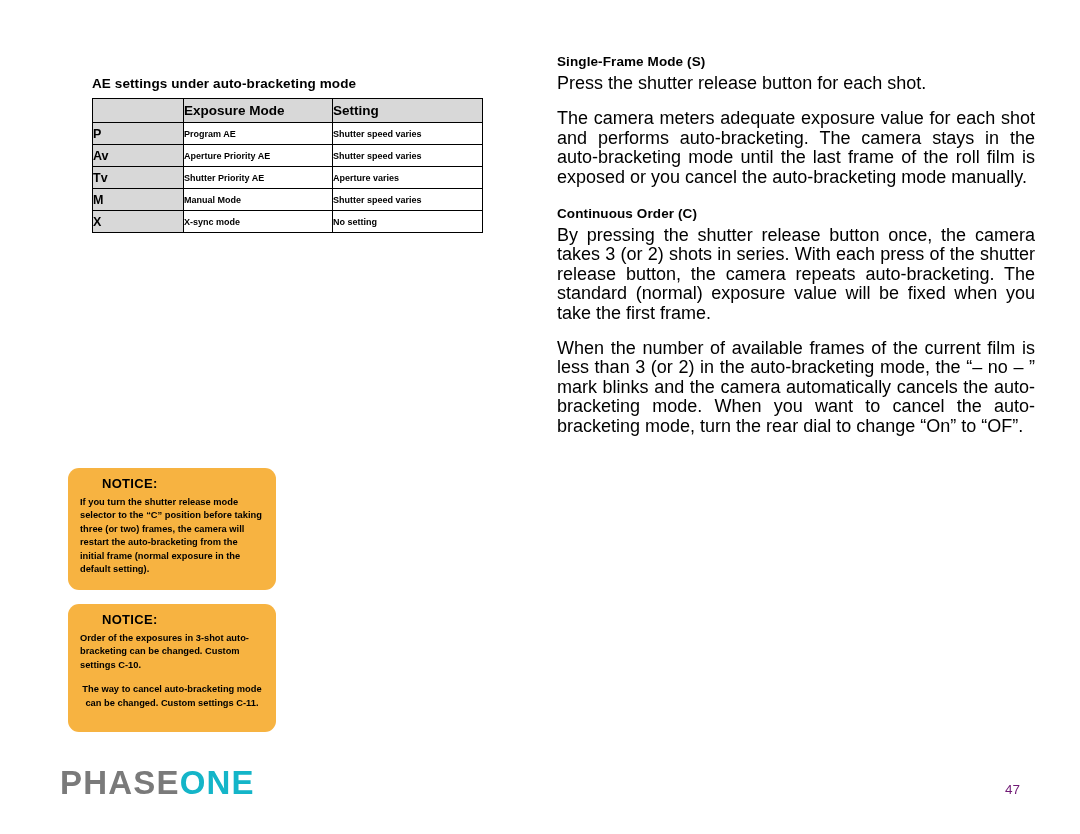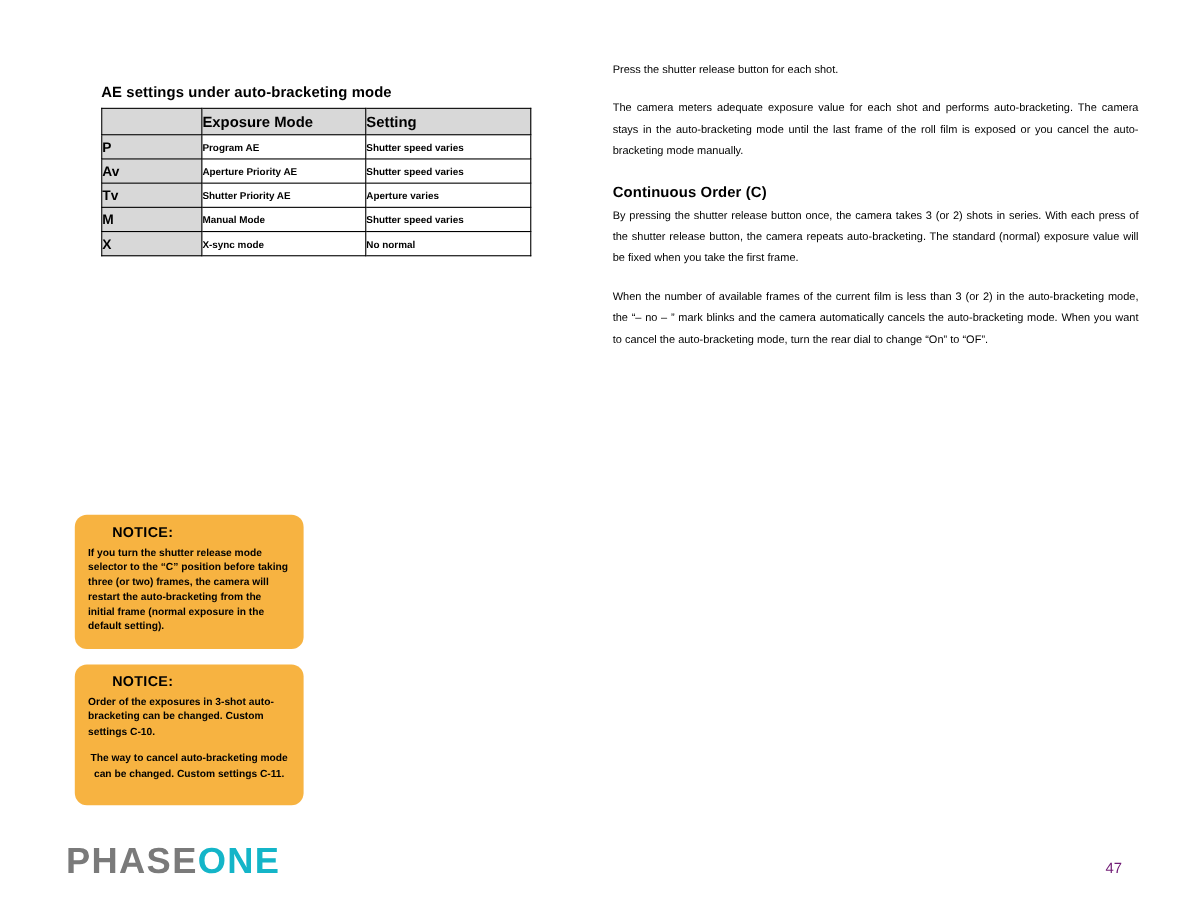--- a/index.html
+++ b/index.html
@@ -99,21 +99,21 @@
     width: 478px;
   }
   .rc-head {
     font-size: 13.5px;
     font-weight: bold;
     margin: 0 0 5px 0;
     letter-spacing: 0.1px;
   }
   .rc-head.second { margin-top: 19px; }
   .rc-para {
-    font-size: 10px;
+    font-size: 18px;
     line-height: 19.4px;
     margin: 0;
     text-align: justify;
   }
   .rc-para.nojust { text-align: left; }
   .rc-para + .rc-para { margin-top: 16px; }
 
   
   .logo {
     position: absolute;
@@ -164,38 +164,39 @@
         <td class="col-set">Aperture varies</td>
       </tr>
       <tr class="body-row">
         <td class="col-mode mode-cell">M</td>
         <td class="col-exp">Manual Mode</td>
         <td class="col-set">Shutter speed varies</td>
       </tr>
       <tr class="body-row">
         <td class="col-mode mode-cell">X</td>
         <td class="col-exp">X-sync mode</td>
-        <td class="col-set">No normal</td>
+        <td class="col-set">No setting</td>
       </tr>
     </tbody>
   </table>
 </div>
 
 <div class="notice notice-1">
   <div class="notice-title">NOTICE:</div>
   <p class="notice-body">If you turn the shutter release mode selector to the “C” position before taking three (or two) frames, the camera will restart the auto-bracketing from the initial frame (normal exposure in the default setting).</p>
 </div>
 
 <div class="notice notice-2">
   <div class="notice-title">NOTICE:</div>
   <p class="notice-body">Order of the exposures in 3-shot auto-bracketing can be changed. Custom settings C-10.</p>
   <p class="notice-body">The way to cancel auto-bracketing mode can be changed. Custom settings C-11.</p>
 </div>
 
 <div class="right-col">
+  <h2 class="rc-head">Single-Frame Mode (S)</h2>
   <p class="rc-para nojust">Press the shutter release button for each shot.</p>
   <p class="rc-para">The camera meters adequate exposure value for each shot and performs auto-bracketing. The camera stays in the auto-bracketing mode until the last frame of the roll film is exposed or you cancel the auto-bracketing mode manually.</p>
 
   <h2 class="rc-head second">Continuous Order (C)</h2>
   <p class="rc-para">By pressing the shutter release button once, the camera takes 3 (or 2) shots in series. With each press of the shutter release button, the camera repeats auto-bracketing. The standard (normal) exposure value will be fixed when you take the first frame.</p>
   <p class="rc-para">When the number of available frames of the current film is less than 3 (or 2) in the auto-bracketing mode, the “– no – ” mark blinks and the camera automatically cancels the auto-bracketing mode. When you want to cancel the auto-bracketing mode, turn the rear dial to change “On” to “OF”.</p>
 </div>
 
 <div class="logo">
   <span class="phase">PHASE</span><span class="one">ONE</span>

